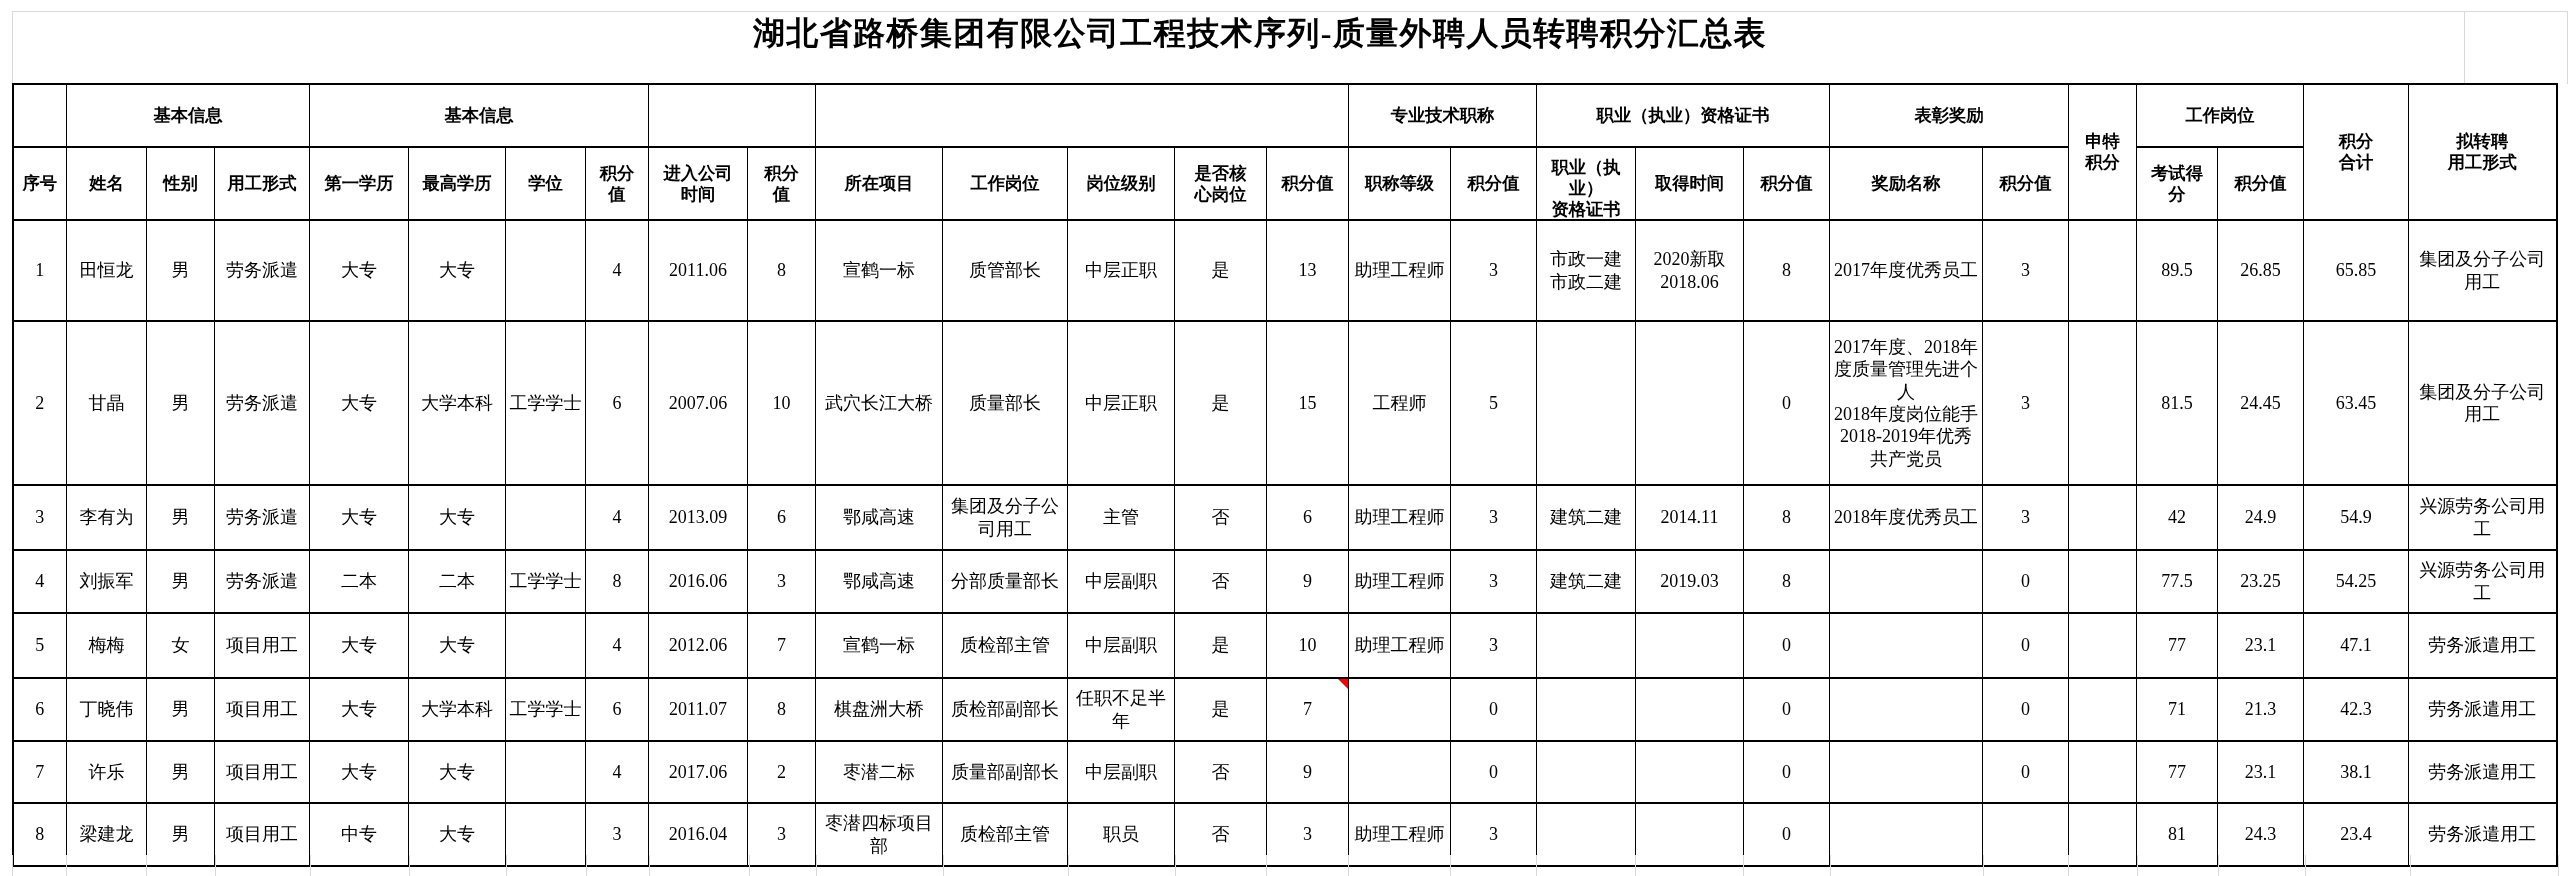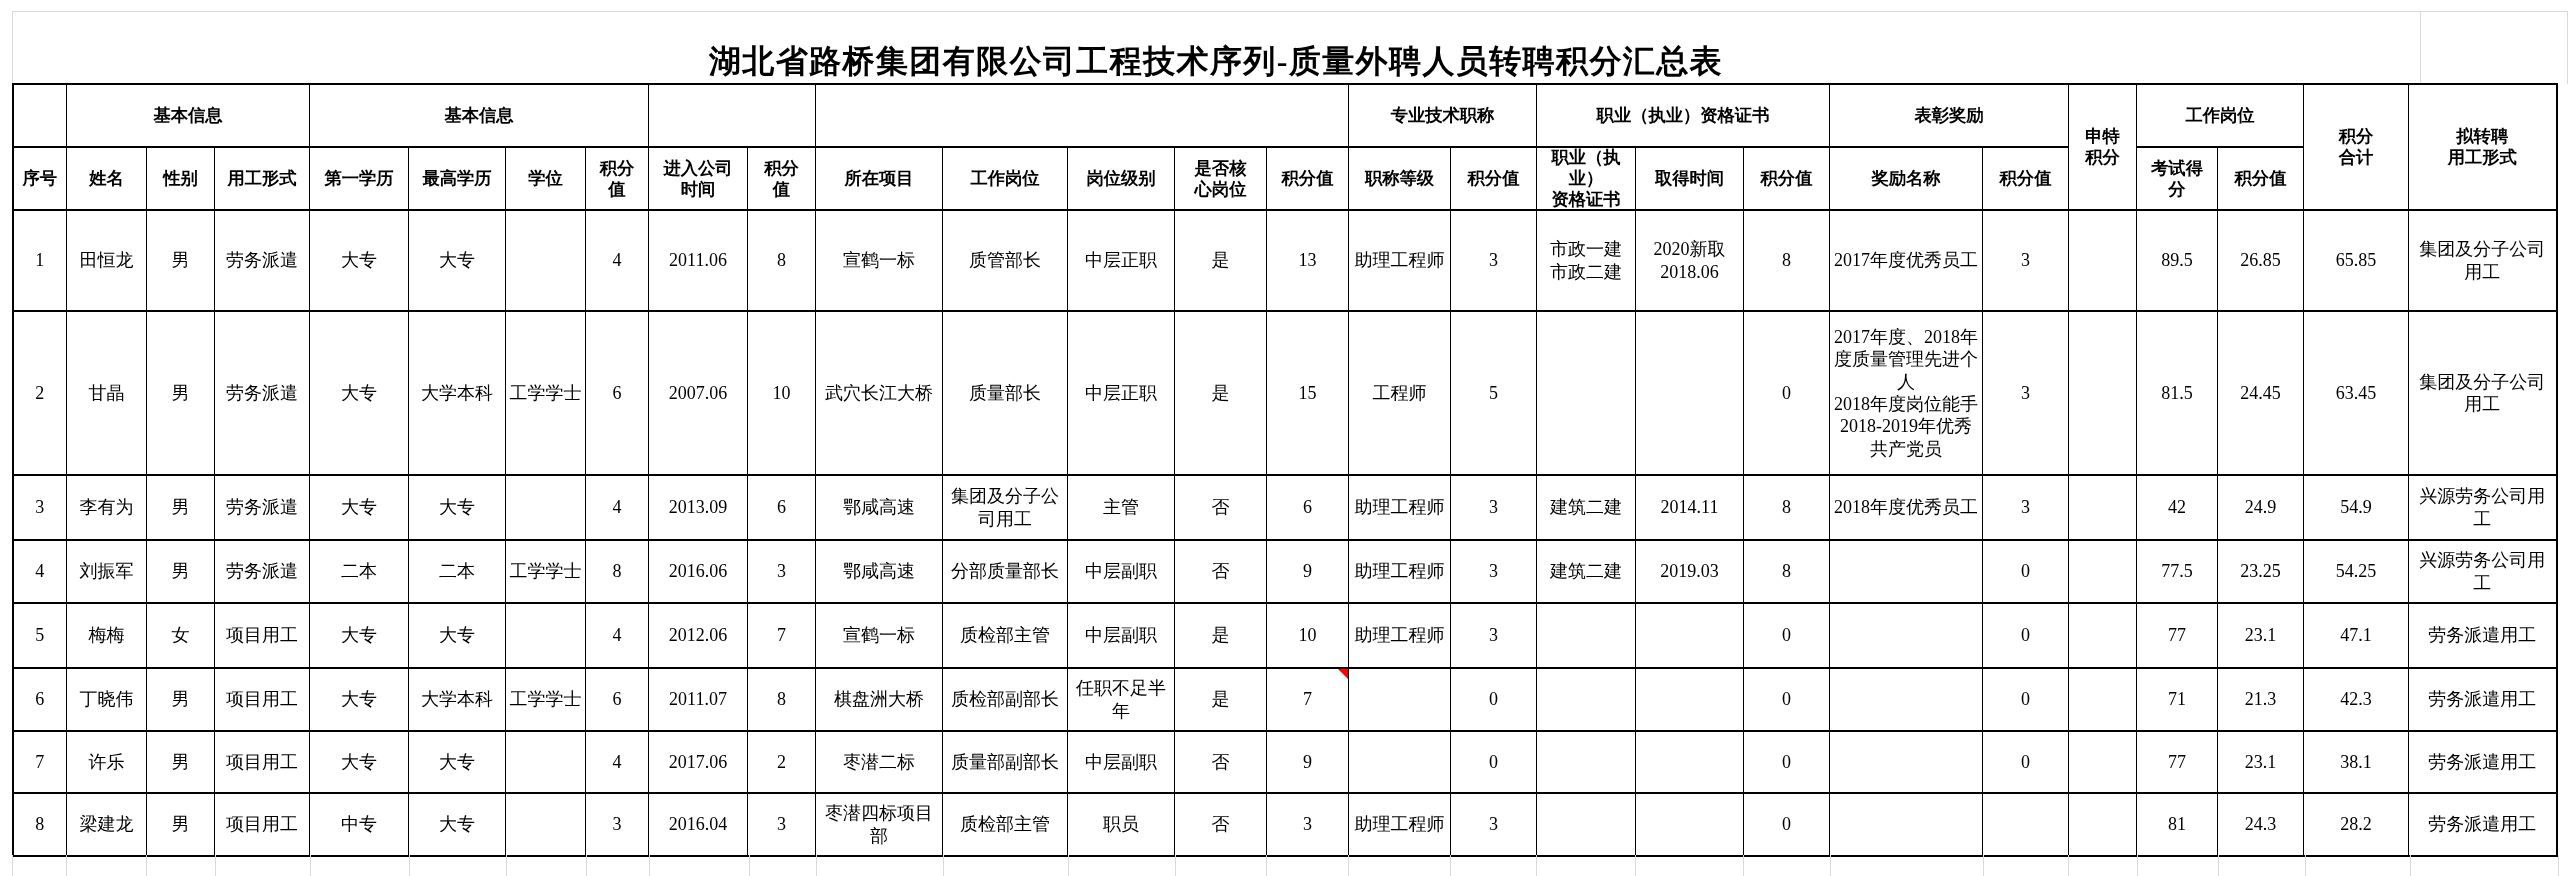--- a/index.html
+++ b/index.html
@@ -3,34 +3,34 @@
 <meta charset="utf-8">
 <style>
   html,body{margin:0;padding:0;background:#ffffff;}
   .sheet{position:relative;width:2576px;height:876px;background:#fff;overflow:hidden;
          font-family:"Liberation Serif","DejaVu Serif",serif;color:#000;}
   
   .title-band{position:absolute;left:11.5px;top:10.8px;width:2554px;height:72px;
               border-top:1.4px solid #d9d9d9;border-left:1.4px solid #d9d9d9;border-right:1.4px solid #d9d9d9;
               display:flex;}
   .title-main{width:2407px;height:100%;border-right:1.4px solid #d9d9d9;
-              display:flex;align-items:flex-end;justify-content:center;}
+              display:flex;align-items:flex-start;justify-content:center;margin-left:44px;}
   .title-main h1{margin:0;font-size:32px;font-weight:bold;letter-spacing:1.4px;white-space:nowrap;}
   
   table.grid{position:absolute;left:11.5px;top:83px;border-collapse:collapse;table-layout:fixed;
              border:2.2px solid #000;padding-left:28px;}
   table.grid th,table.grid td{border:1.4px solid #000;border-top-width:2.2px;border-bottom-width:2.2px;
              text-align:center;vertical-align:middle;padding:0 2.9px;overflow:hidden;
              white-space:pre-line;word-break:break-all;}
   table.grid th{font-size:17.3px;font-weight:bold;line-height:21px;}
   table.grid td{font-size:18px;line-height:22.3px;position:relative;}
   tr.hr1{height:63px;} tr.hr2{height:63px;}
   tr.r0{height:101px;} tr.r1{height:164px;} tr.r2{height:65px;} tr.r3{height:63px;}
   tr.r4{height:65px;} tr.r5{height:63px;} tr.r6{height:62px;} tr.r7{height:63px;}
-  .clipbox{height:61px;overflow:hidden;display:flex;align-items:center;justify-content:center;white-space:pre-line;}
+  .clipbox{height:61px;overflow:hidden;display:flex;align-items:center;justify-content:center;white-space:pre-line;margin-top:10px;}
   .flag{position:absolute;top:0;right:0;width:0;height:0;
         border-top:10px solid #ff0000;border-left:10px solid transparent;}
   
   .below-grid{position:absolute;left:11.5px;top:855px;width:2554px;height:21.6px;}
   .vline{position:absolute;top:0;width:1.4px;height:21.6px;background:#d9d9d9;}
 </style>
 </head>
 <body>
 
 <div class="sheet">
@@ -350,21 +350,21 @@
           <td>助理工程师</td>
           <td>3</td>
           <td></td>
           <td></td>
           <td>0</td>
           <td></td>
           <td></td>
           <td></td>
           <td>81</td>
           <td>24.3</td>
-          <td>28.2</td>
+          <td>23.4</td>
           <td>劳务派遣用工</td>
         </tr>
       </tbody>
   </table>
 
   <div class="below-grid" id="belowGrid">
       <div class="vline" style="left: 0px; background: rgb(217, 217, 217);"></div>
       <div class="vline" style="left: 54px; background: rgb(217, 217, 217);"></div>
       <div class="vline" style="left: 134px; background: rgb(217, 217, 217);"></div>
       <div class="vline" style="left: 203px; background: rgb(217, 217, 217);"></div>

